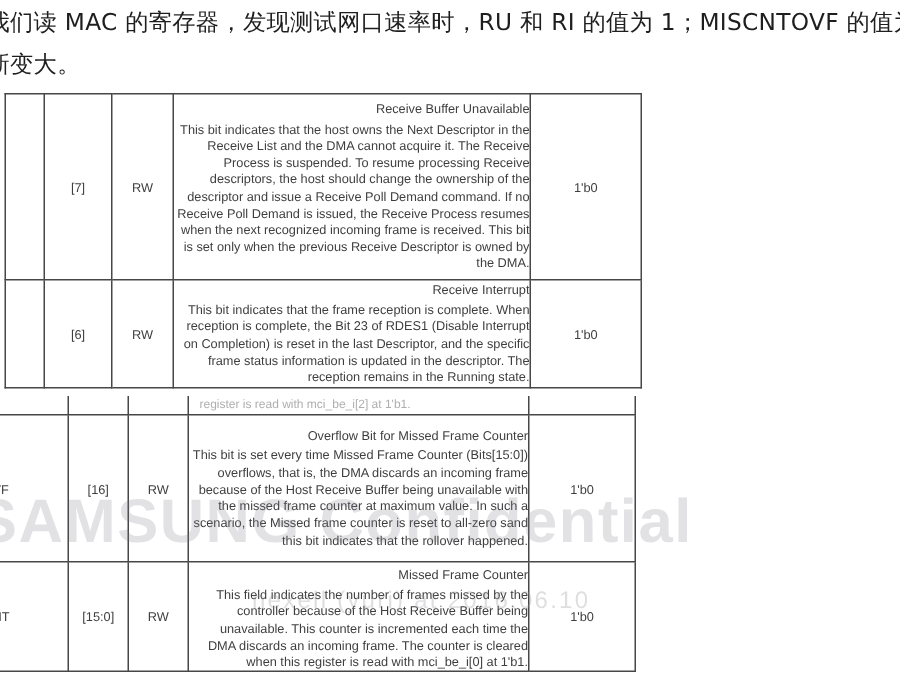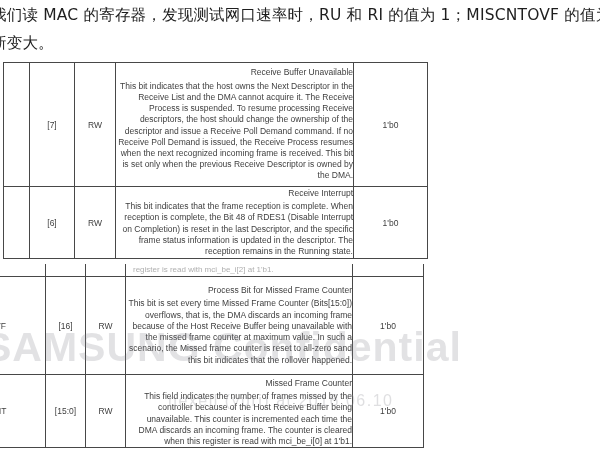--- a/index.html
+++ b/index.html
@@ -73,21 +73,21 @@
       <p class="desc-body">This bit indicates that the host owns the Next Descriptor in the Receive List and the DMA cannot acquire it. The Receive Process is suspended. To resume processing Receive descriptors, the host should change the ownership of the descriptor and issue a Receive Poll Demand command. If no Receive Poll Demand is issued, the Receive Process resumes when the next recognized incoming frame is received. This bit is set only when the previous Receive Descriptor is owned by the DMA.</p>
     </td>
     <td class="c">1'b0</td>
   </tr>
   <tr style="height:72px;">
     <td class="namecell"></td>
     <td class="c">[6]</td>
     <td class="c">RW</td>
     <td class="desc">
       <p class="desc-title">Receive Interrupt</p>
-      <p class="desc-body">This bit indicates that the frame reception is complete. When reception is complete, the Bit 48 of RDES1 (Disable Interrupt on Completion) is reset in the last Descriptor, and the specific frame status information is updated in the descriptor. The reception remains in the Running state.</p>
+      <p class="desc-body">This bit indicates that the frame reception is complete. When reception is complete, the Bit 23 of RDES1 (Disable Interrupt on Completion) is reset in the last Descriptor, and the specific frame status information is updated in the descriptor. The reception remains in the Running state.</p>
     </td>
     <td class="c">1'b0</td>
   </tr>
 </tbody>
   </table>
 
 <table class="regtbl" style="left:-6px;top:264px;width:429px;">
   <colgroup>
     <col style="width:51px">
       <col style="width:40px">
@@ -103,21 +103,21 @@
     <td>
       <span class="fragment">register is read with mci_be_i[2] at 1'b1.</span>
     </td>
     <td></td>
   </tr>
   <tr style="height:98px;">
     <td class="namecell">VF</td>
     <td class="c">[16]</td>
     <td class="c">RW</td>
     <td class="desc">
-      <p class="desc-title">Process Bit for Missed Frame Counter</p>
+      <p class="desc-title">Overflow Bit for Missed Frame Counter</p>
       <p class="desc-body">This bit is set every time Missed Frame Counter (Bits[15:0]) overflows, that is, the DMA discards an incoming frame because of the Host Receive Buffer being unavailable with the missed frame counter at maximum value. In such a scenario, the Missed frame counter is reset to all-zero sand this bit indicates that the rollover happened.</p>
     </td>
     <td class="c">1'b0</td>
   </tr>
   <tr style="height:70px;">
     <td class="namecell">NT</td>
     <td class="c">[15:0]</td>
     <td class="c">RW</td>
     <td class="desc" style="padding-top:3px;">
       <p class="desc-title">Missed Frame Counter</p>

